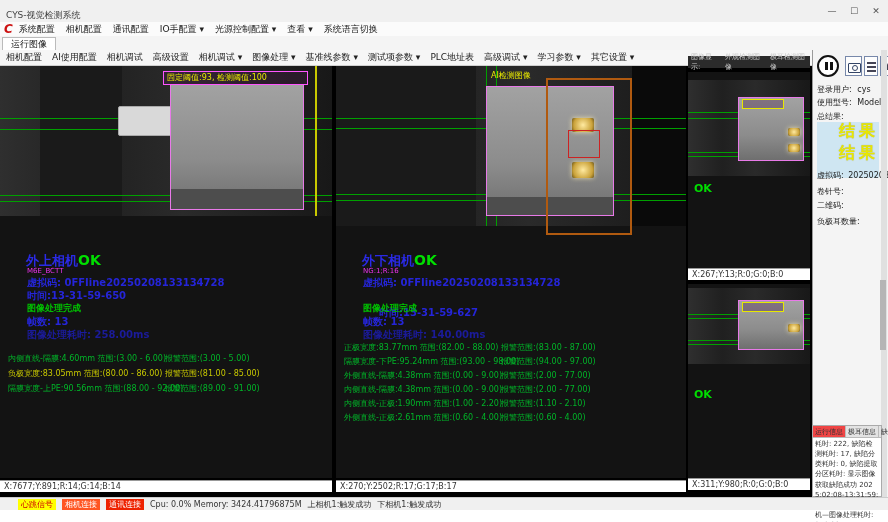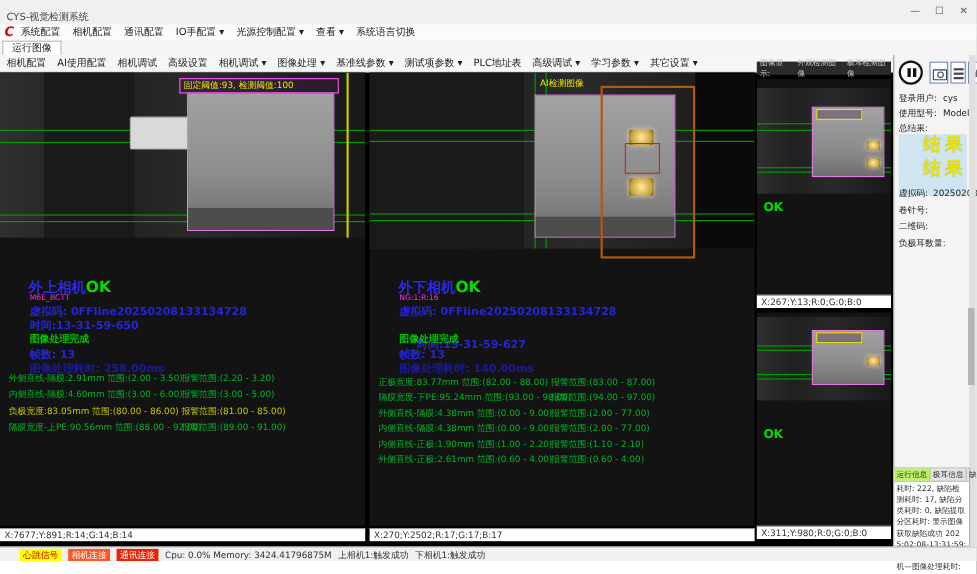--- a/index.html
+++ b/index.html
@@ -75,21 +75,21 @@
   .sb-row{position:absolute;left:4px;font-size:8px;color:#222;white-space:nowrap;}
   .resultbox{position:absolute;left:4px;width:62px;height:34px;background:#cfe6f2;
              color:#e8e800;font-weight:bold;font-size:16px;text-align:right;line-height:18px;
              text-shadow:0 0 1px #999;letter-spacing:4px;}
   .sb-scroll{position:absolute;right:1px;top:0;width:6px;height:447px;background:#e0e0e0;}
   .sb-thumb{position:absolute;right:1px;width:6px;height:70px;background:#b5b5b5;}
 
   .infopanel{position:absolute;left:812px;top:425px;width:70px;height:72px;background:#fff;border:1px solid #aaa;box-sizing:border-box;}
   .info-tabs{display:flex;height:11px;background:#e3e3e3;border-bottom:1px solid #bbb;}
   .info-tab{font-size:7px;color:#333;padding:1px 2px 0 2px;border-right:1px solid #bbb;white-space:nowrap;}
-  .info-tab.sel{background:#bef264;}
+  .info-tab.sel{background:#ef4444;}
   .info-log{font-size:7px;color:#333;line-height:1.45;padding:1px 2px;word-break:break-all;}
 
   
   .statusbar{left:0;top:497px;width:888px;height:13px;background:#f0f0f0;border-top:1px solid #ccc;
              display:flex;align-items:center;gap:6px;padding-left:18px;box-sizing:border-box;}
   .badge{font-size:8px;padding:0 3px;line-height:11px;white-space:nowrap;}
   .badge.hb{background:#ffff00;color:#cc0000;}
   .badge.cam{background:#ff5522;color:#fff;}
   .badge.comm{background:#ee2200;color:#fff;}
   .sb-text{font-size:8px;color:#333;white-space:nowrap;}
@@ -155,24 +155,20 @@
     <div class="cam-title" style="left:26px;top:186px;">
       <span>外上相机</span><span class="cam-ok">OK</span>
     </div>
     <div class="tinymag" style="left:27px;top:201px;">M6E_BCTT</div>
     <div class="bline" style="left:27px;top:210px;">虚拟码: 0FFIine20250208133134728</div>
     <div class="bline" style="left:27px;top:223px;">时间:13-31-59-650</div>
     <div class="gline" style="left:27px;top:236px;">图像处理完成</div>
     <div class="bline" style="left:27px;top:249px;">帧数: 13</div>
     <div class="bline dimblue" style="left:27px;top:262px;">图像处理耗时: 258.00ms</div>
 
-    <div class="meas-row" style="left:8px;top:272px;">
-      <span class="val">外侧直线-隔膜:2.91mm 范围:(2.00 - 3.50)</span>
-      <span>报警范围:(2.20 - 3.20)</span>
-    </div>
     <div class="meas-row" style="left:8px;top:287px;">
       <span class="val">内侧直线-隔膜:4.60mm 范围:(3.00 - 6.00)</span>
       <span>报警范围:(3.00 - 5.00)</span>
     </div>
     <div class="meas-row warn" style="left:8px;top:302px;">
       <span class="val">负极宽度:83.05mm 范围:(80.00 - 86.00)</span>
       <span>报警范围:(81.00 - 85.00)</span>
     </div>
     <div class="meas-row" style="left:8px;top:317px;">
       <span class="val">隔膜宽度-上PE:90.56mm 范围:(88.00 - 92.00)</span>

